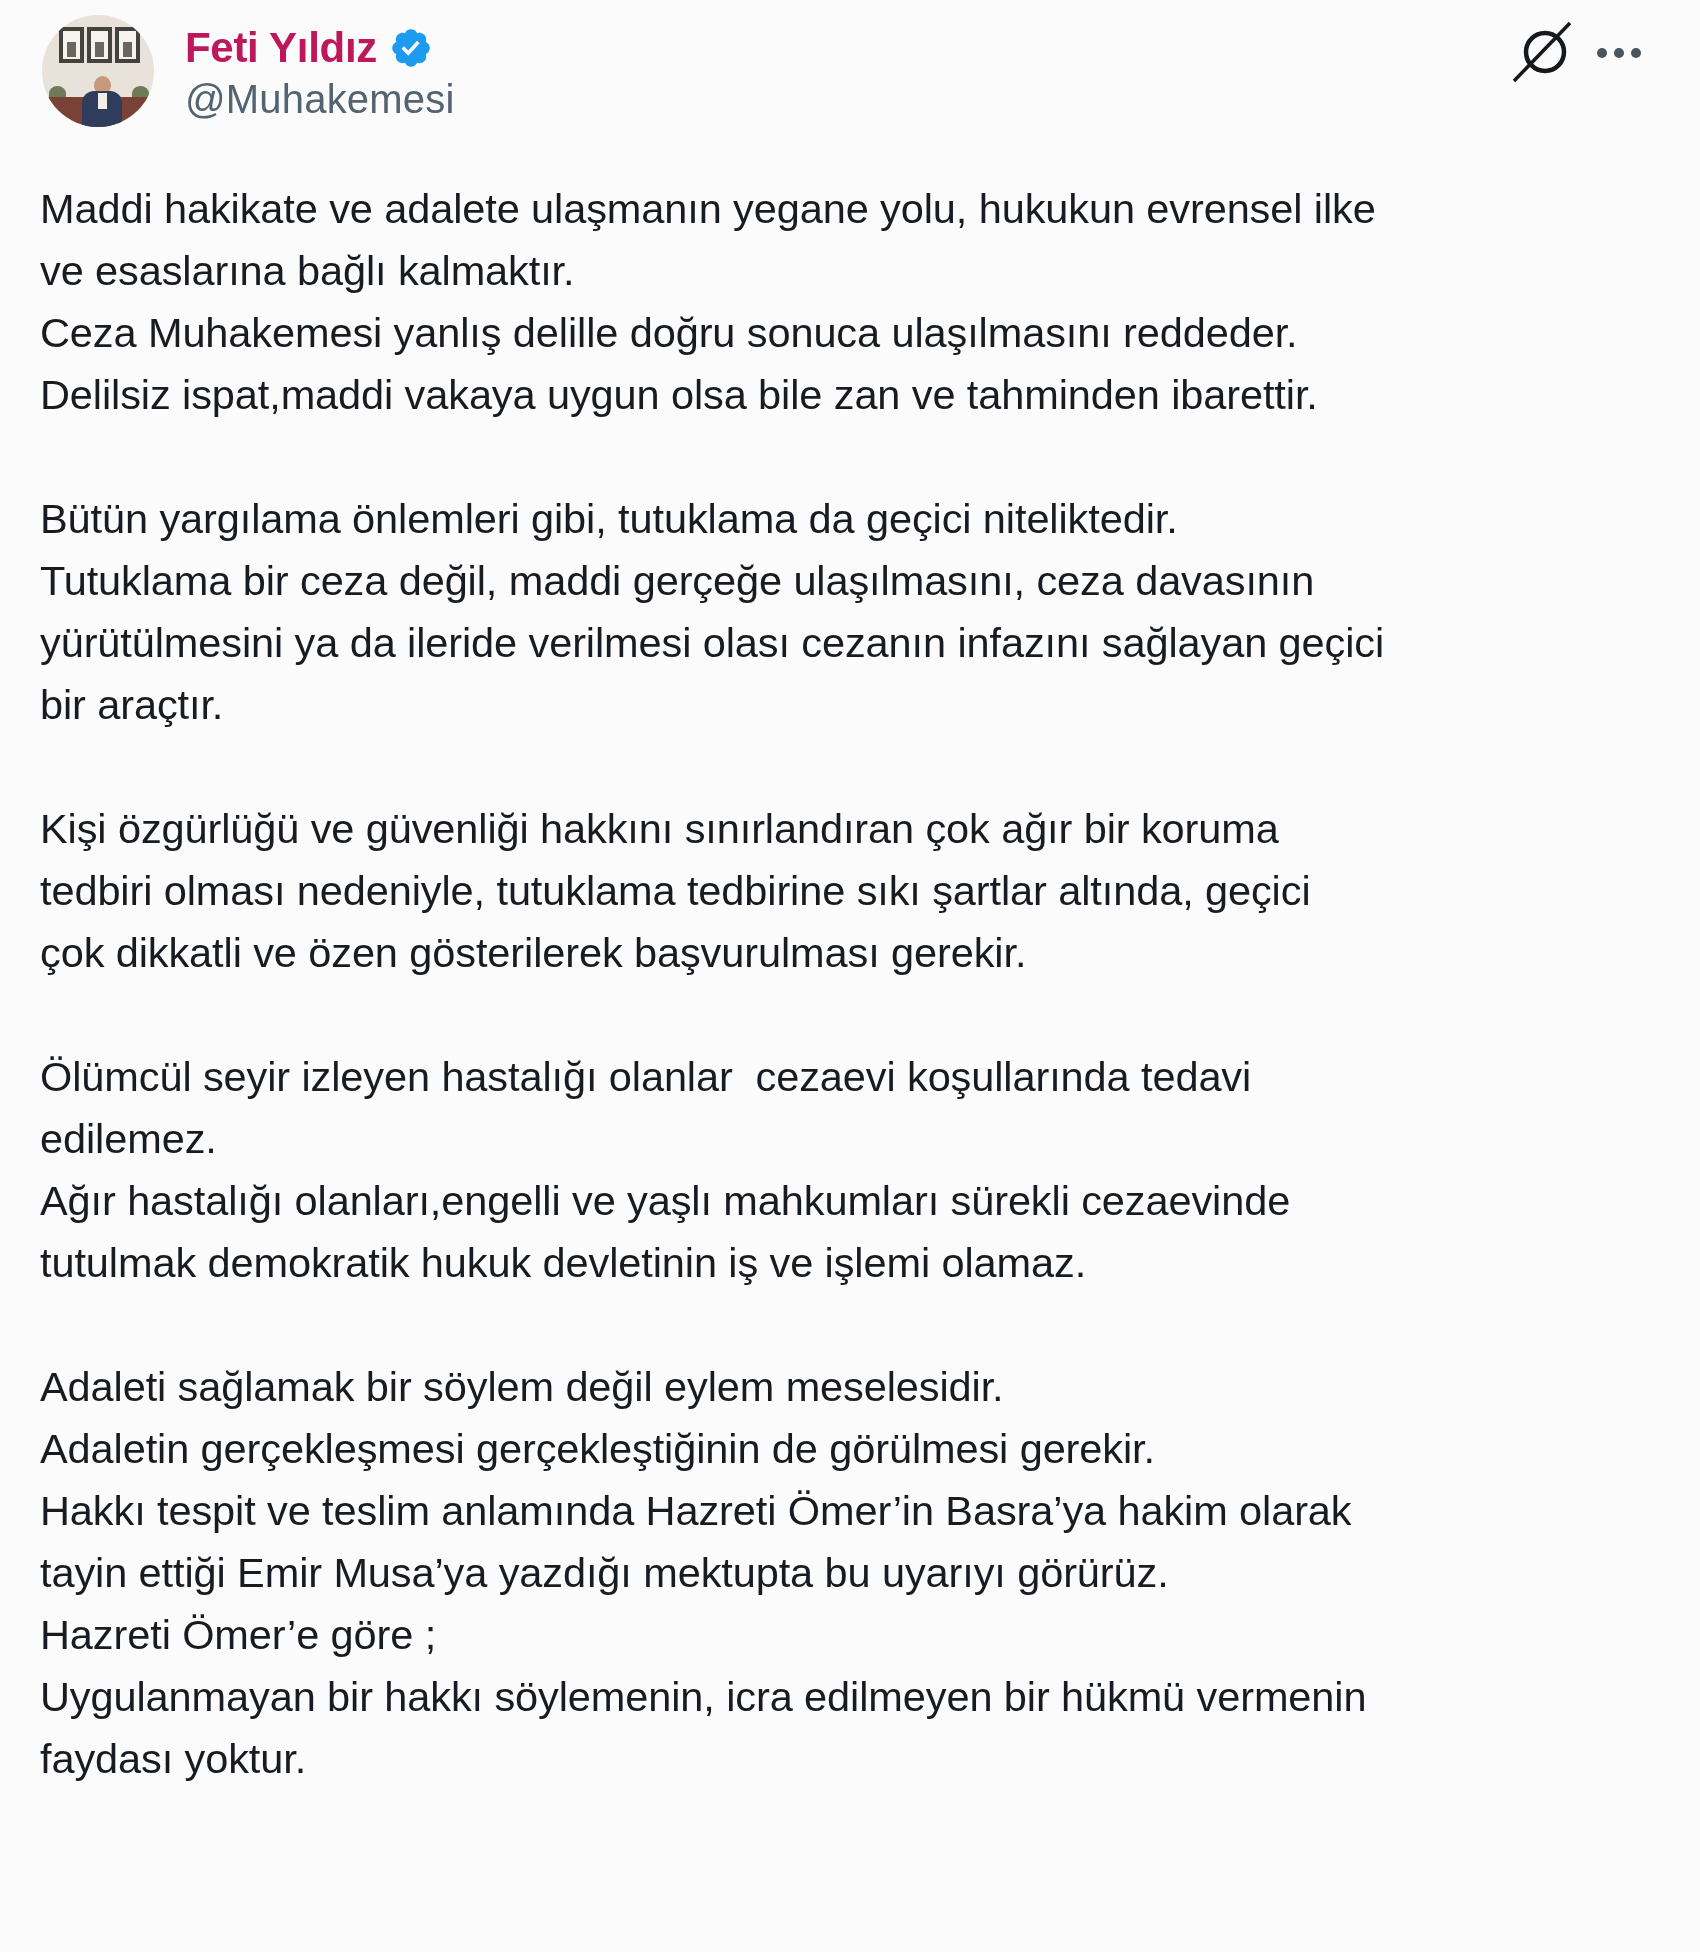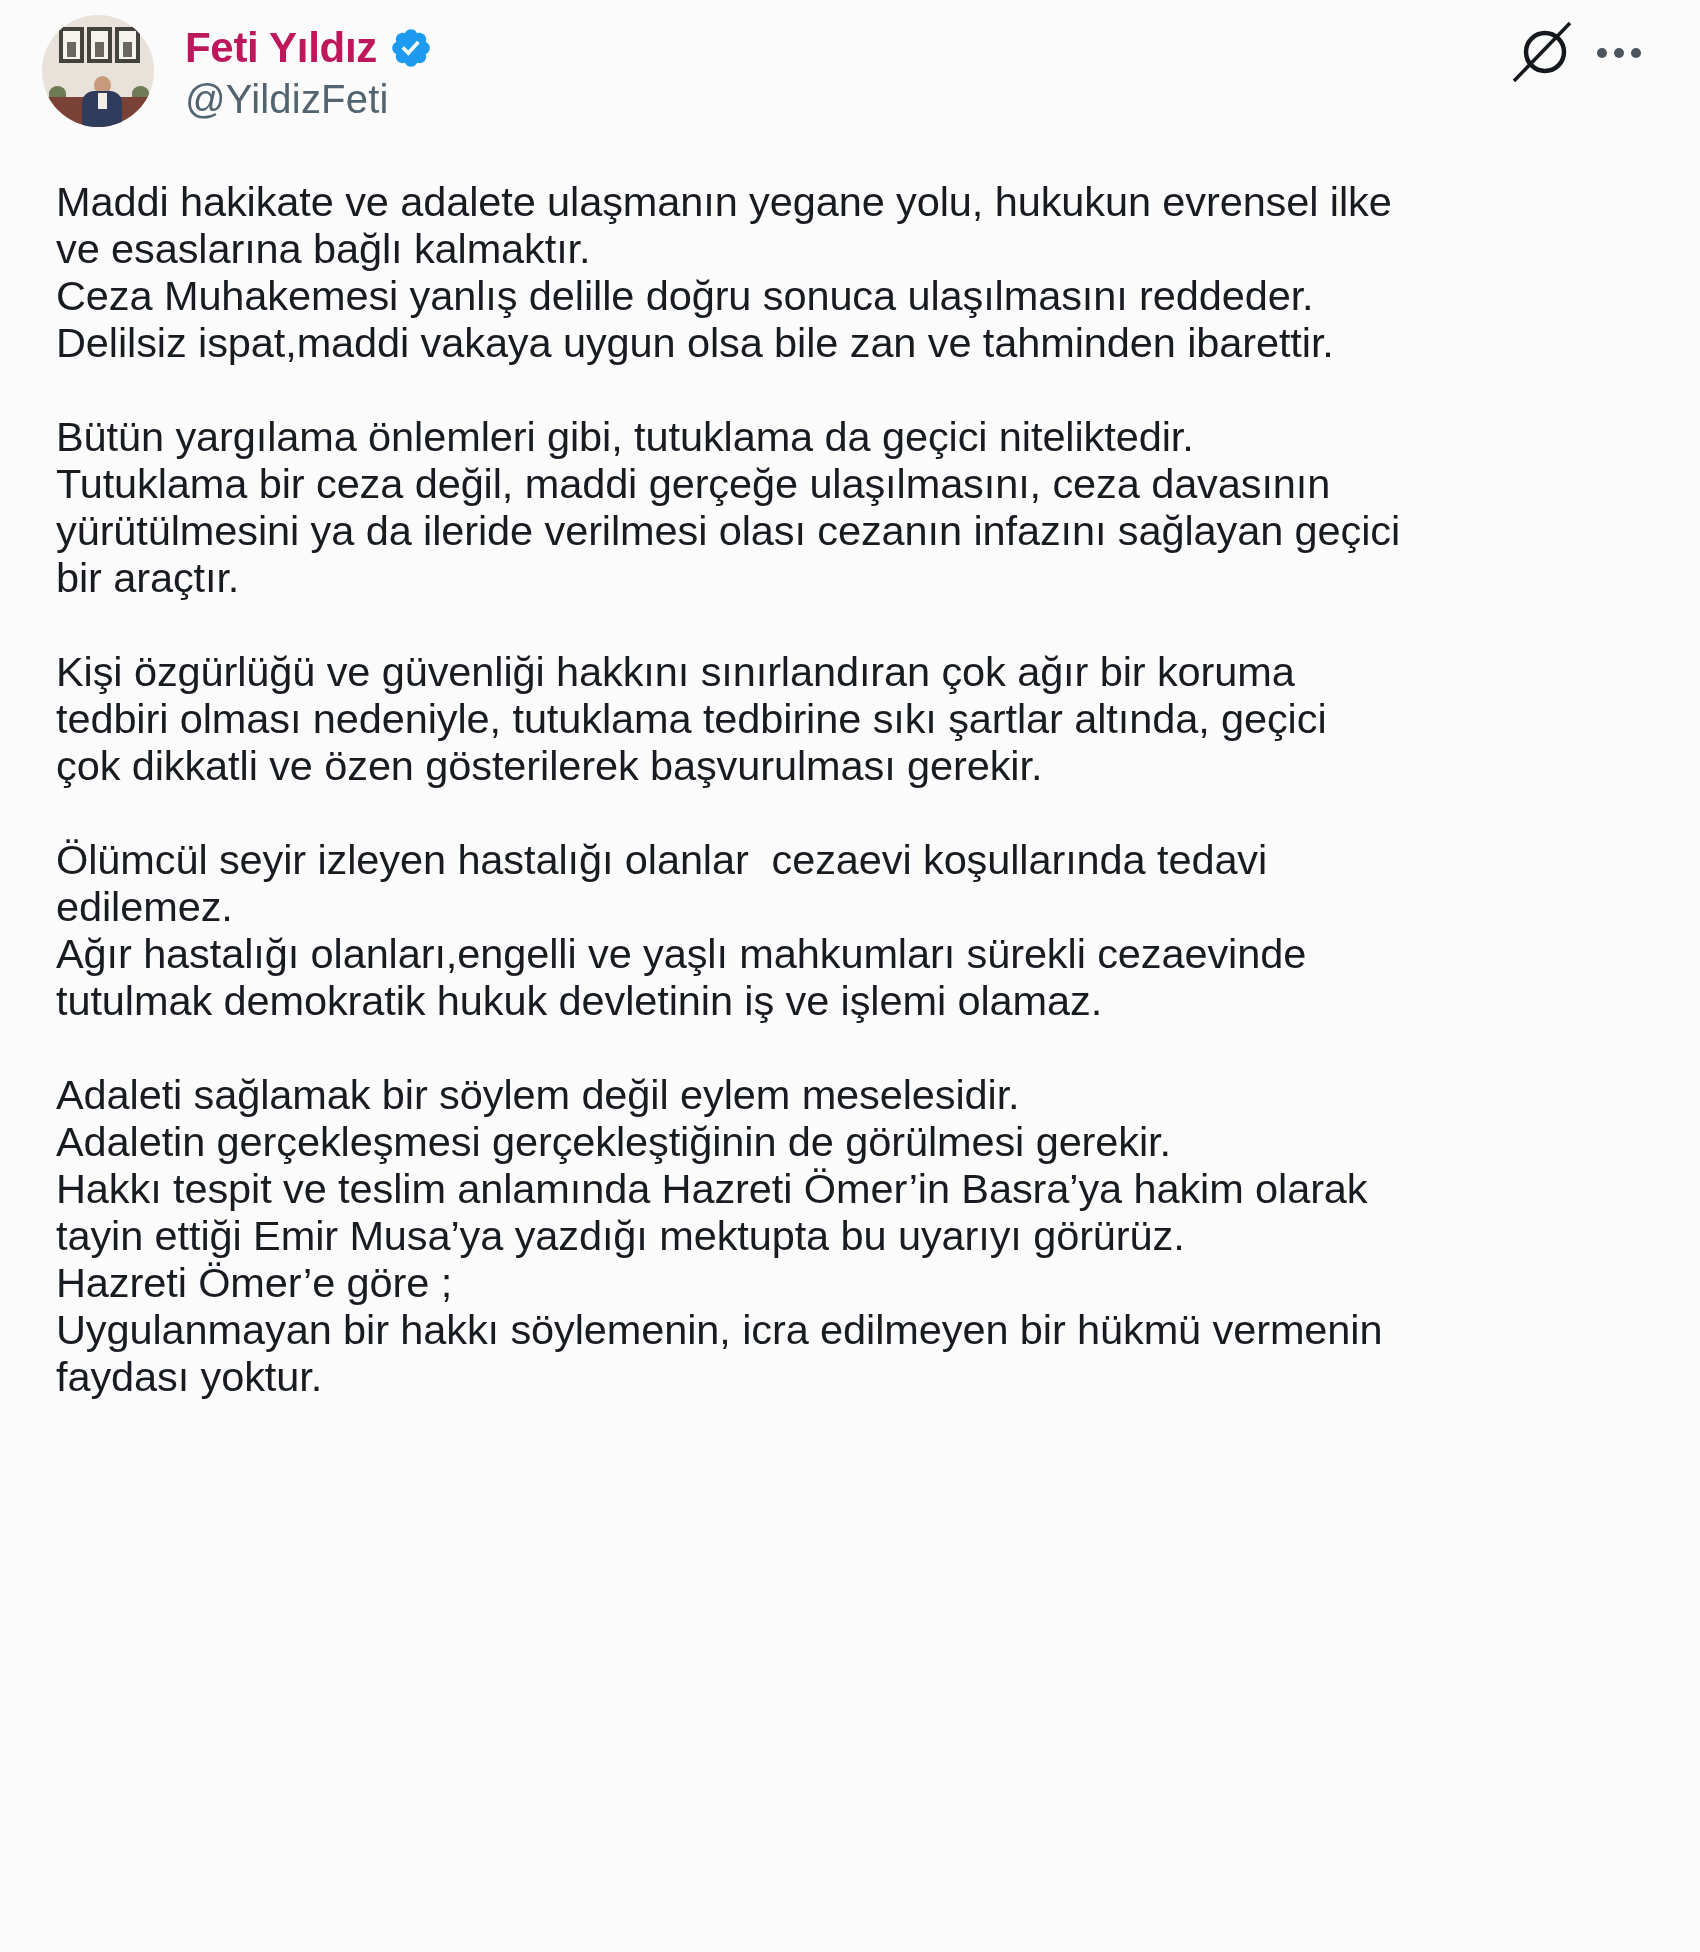--- a/index.html
+++ b/index.html
@@ -97,24 +97,24 @@
   .more-btn {
     position: absolute; left: 1597px; top: 42px;
     width: 56px; height: 22px;
     display: flex; align-items: center; gap: 7px;
     cursor: pointer;
   }
   .dot { width: 10px; height: 10px; border-radius: 50%; background: #4b555e; }
 
   
   .tweet-body {
-    position: absolute; left: 56px; top: 178px;
+    position: absolute; left: 40px; top: 178px;
     width: 1640px;
     font-size: 41.5px;
-    line-height: 47px;
+    line-height: 62px;
     letter-spacing: -0.1px;
     color: #181c20;
     white-space: pre;          
   }
 </style>
 </head>
 <body>
 
 <div class="page">
 
@@ -132,21 +132,21 @@
 
   <div class="name-row">
     <span class="display-name">Feti Yıldız</span>
     <span class="verified">
       <svg viewBox="0 0 22 22" width="44" height="44" aria-hidden="true">
         <path d="M20.396 11c-.018-.646-.215-1.275-.57-1.816-.354-.54-.852-.972-1.438-1.246.223-.607.27-1.264.14-1.897-.131-.634-.437-1.218-.882-1.687-.47-.445-1.053-.75-1.687-.882-.633-.13-1.29-.083-1.897.14-.273-.587-.704-1.086-1.245-1.44S11.647 1.62 11 1.604c-.646.017-1.273.213-1.813.568s-.969.854-1.24 1.44c-.608-.223-1.267-.272-1.902-.14-.635.13-1.22.436-1.69.882-.445.47-.749 1.055-.878 1.688-.13.633-.08 1.29.144 1.896-.587.274-1.087.705-1.443 1.245-.356.54-.555 1.17-.574 1.817.02.647.218 1.276.574 1.817.356.54.856.972 1.443 1.245-.224.606-.274 1.263-.144 1.896.13.634.433 1.218.877 1.688.47.443 1.054.747 1.687.878.633.132 1.29.084 1.897-.136.274.586.705 1.084 1.246 1.439.54.354 1.17.551 1.816.569.647-.016 1.276-.213 1.817-.567s.972-.854 1.245-1.44c.604.239 1.266.296 1.903.164.636-.132 1.22-.447 1.68-.907.46-.46.776-1.044.908-1.681s.075-1.299-.165-1.903c.586-.274 1.084-.705 1.439-1.246.354-.54.551-1.17.569-1.816zM9.662 14.85l-3.429-3.428 1.293-1.302 2.072 2.072 4.4-4.794 1.347 1.246z" fill="#1d9bf0"></path>
       </svg>
     </span>
   </div>
 
-  <div class="handle">@YildizFeti</div>
+  <div class="handle">@Muhakemesi</div>
 
   <div class="grok-btn">
     <svg width="64" height="66" viewBox="0 0 64 66" aria-hidden="true">
       <circle cx="35" cy="34" r="19" fill="none" stroke-width="4.5" stroke="#15181c"></circle>
       <line x1="4" y1="63" x2="60" y2="5" stroke-width="3.5" stroke="#15181c"></line>
     </svg>
   </div>
 
   <div class="more-btn">
     <span class="dot"></span>

